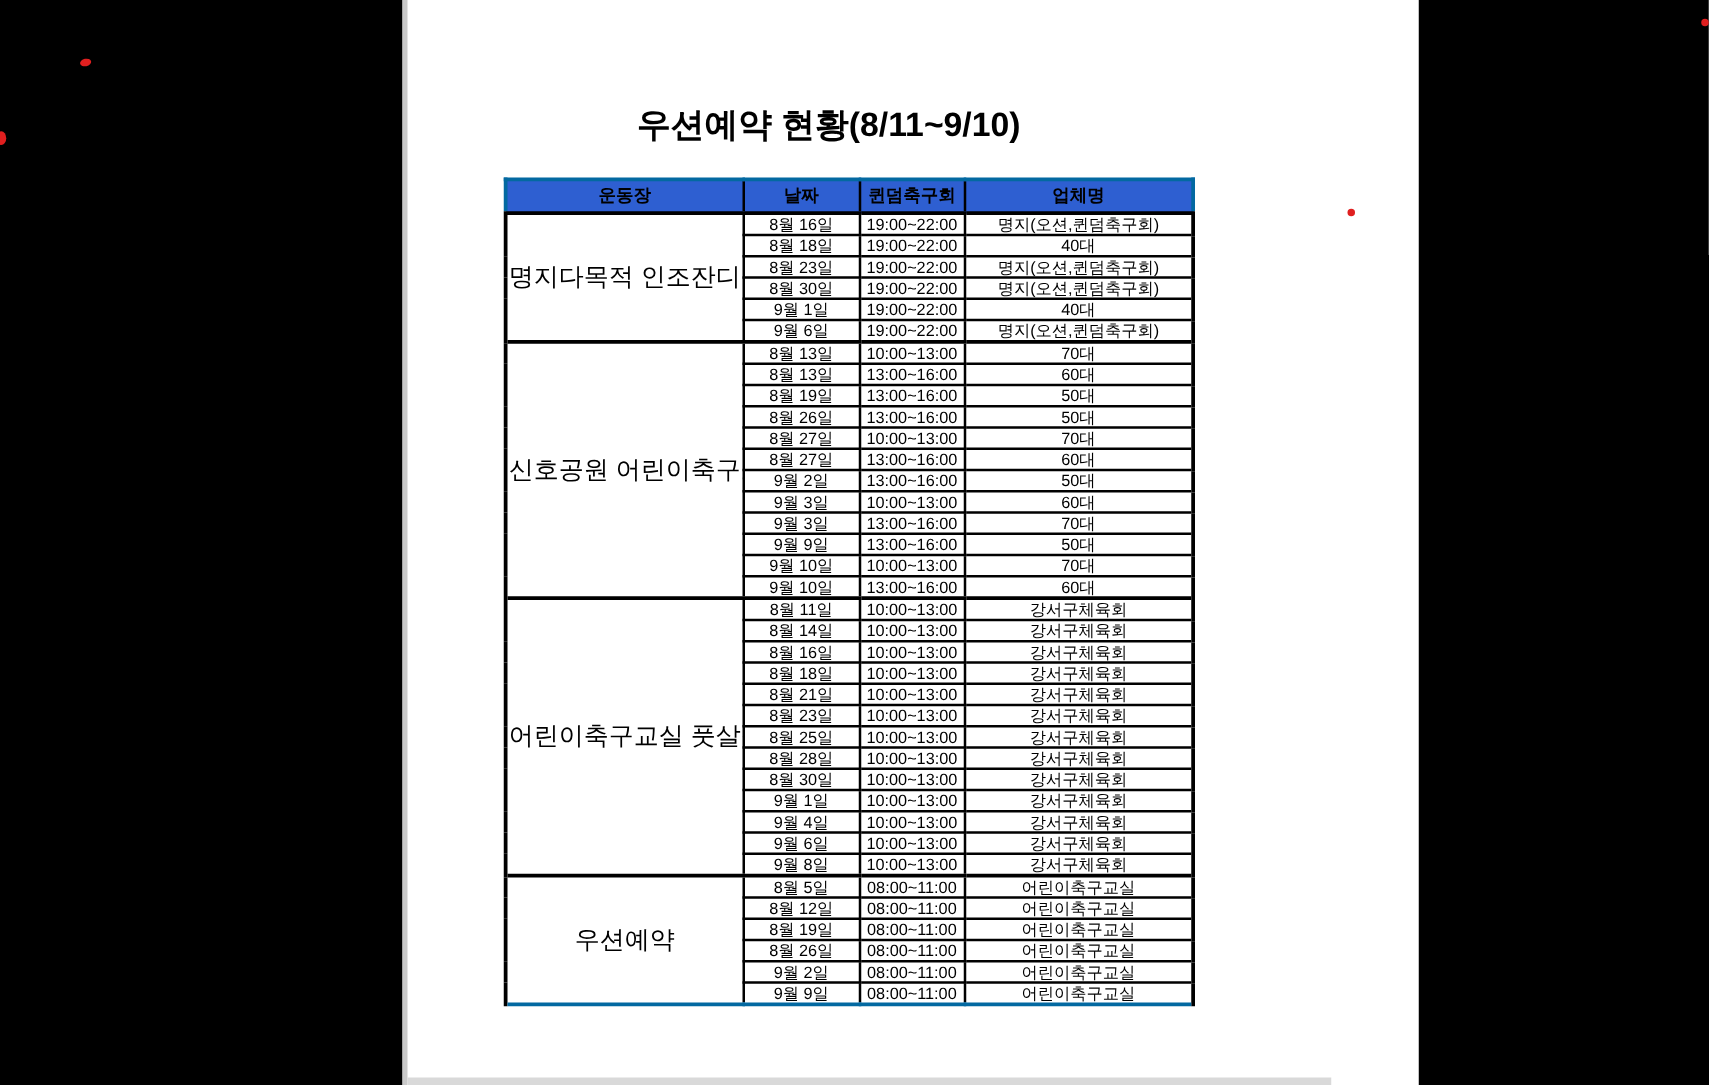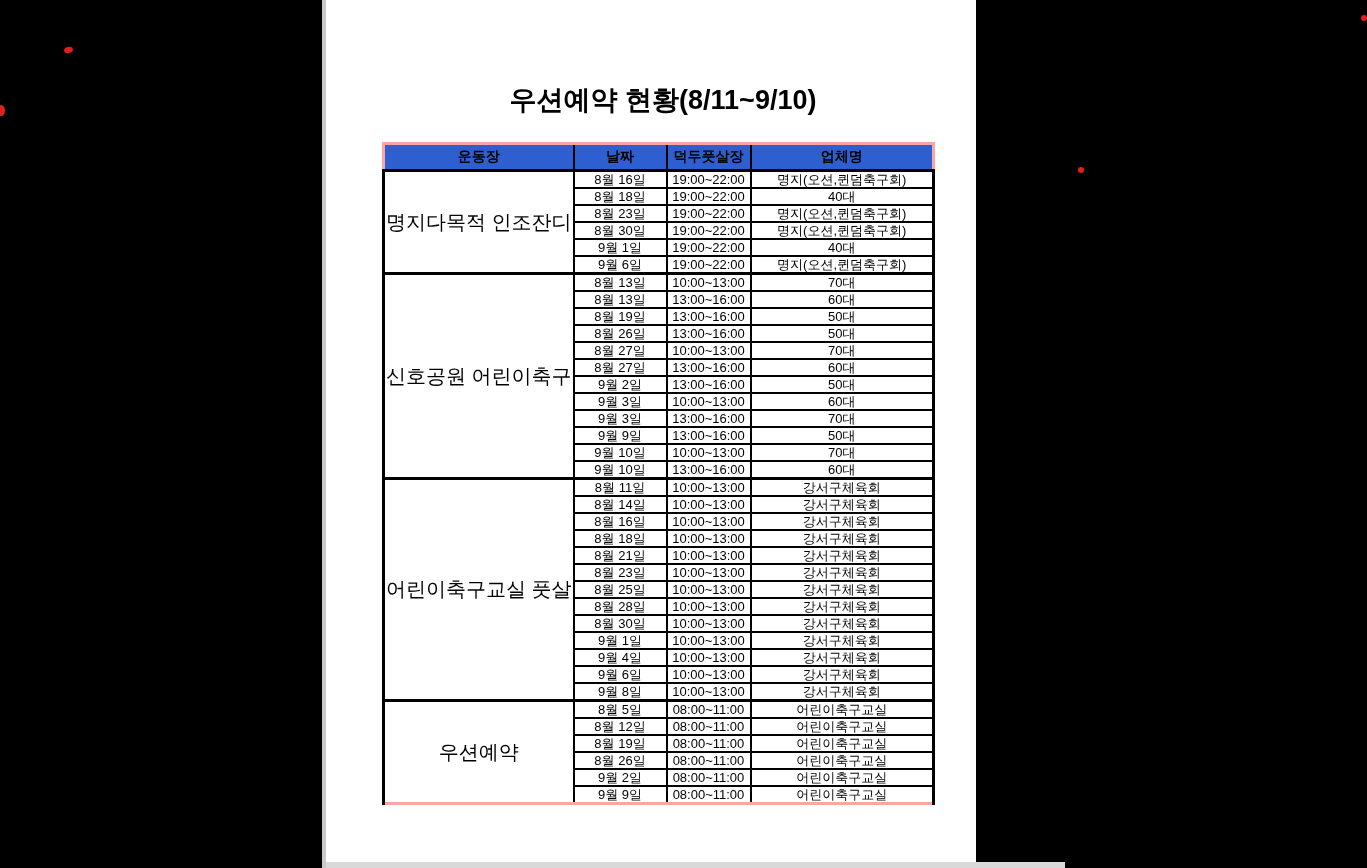--- a/index.html
+++ b/index.html
@@ -5,42 +5,42 @@
   html,body{margin:0;padding:0;}
   body{
     width:1367px;height:868px;
     background:#000;
     position:relative;
     overflow:hidden;
     font-family:"Liberation Sans", sans-serif;
   }
   .page{
     position:absolute;left:322px;top:0;
-    width:654px;height:868px;
+    width:813px;height:868px;
     background:#fff;
     border-left:4px solid #c9c9c9;
     box-sizing:border-box;
   }
   .bottom-strip{
     position:absolute;left:0;bottom:0;
     width:739px;height:6px;
     background:#d9d9d9;
   }
   .title{
     position:absolute;top:82px;left:62px;width:550px;
     text-align:center;
     font-size:27px;font-weight:700;color:#000;
     white-space:nowrap;
   }
   table.res-table{
-    position:absolute;top:142px;left:56px;
+    position:absolute;top:142px;left:77px;
     width:550px;
     border-collapse:collapse;
     table-layout:fixed;
-    border:3px solid #fca5a5;
+    border:3px solid #0369a1;
   }
   table.res-table th{
     background:var(--header-bg,#2e5fd1);
     color:#000;
     font-size:14px;font-weight:700;
     height:24px;
     border:2px solid #000;
     border-bottom:3px solid #000;
     padding:0;
   }
@@ -86,21 +86,21 @@
     <colgroup>
       <col style="width:190px">
       <col style="width:93px">
       <col style="width:84px">
       <col style="width:183px">
     </colgroup>
     <thead>
       <tr>
         <th>운동장</th>
         <th>날짜</th>
-        <th>덕두풋살장</th>
+        <th>퀸덤축구회</th>
         <th>업체명</th>
       </tr>
     </thead>
     <tbody>
         <tr class="group-start">
           <td rowspan="6" class="venue">명지다목적 인조잔디운동장</td>
           <td class="date">8월 16일</td>
           <td class="time">19:00~22:00</td>
           <td class="org">명지(오션,퀸덤축구회)</td>
         </tr>

